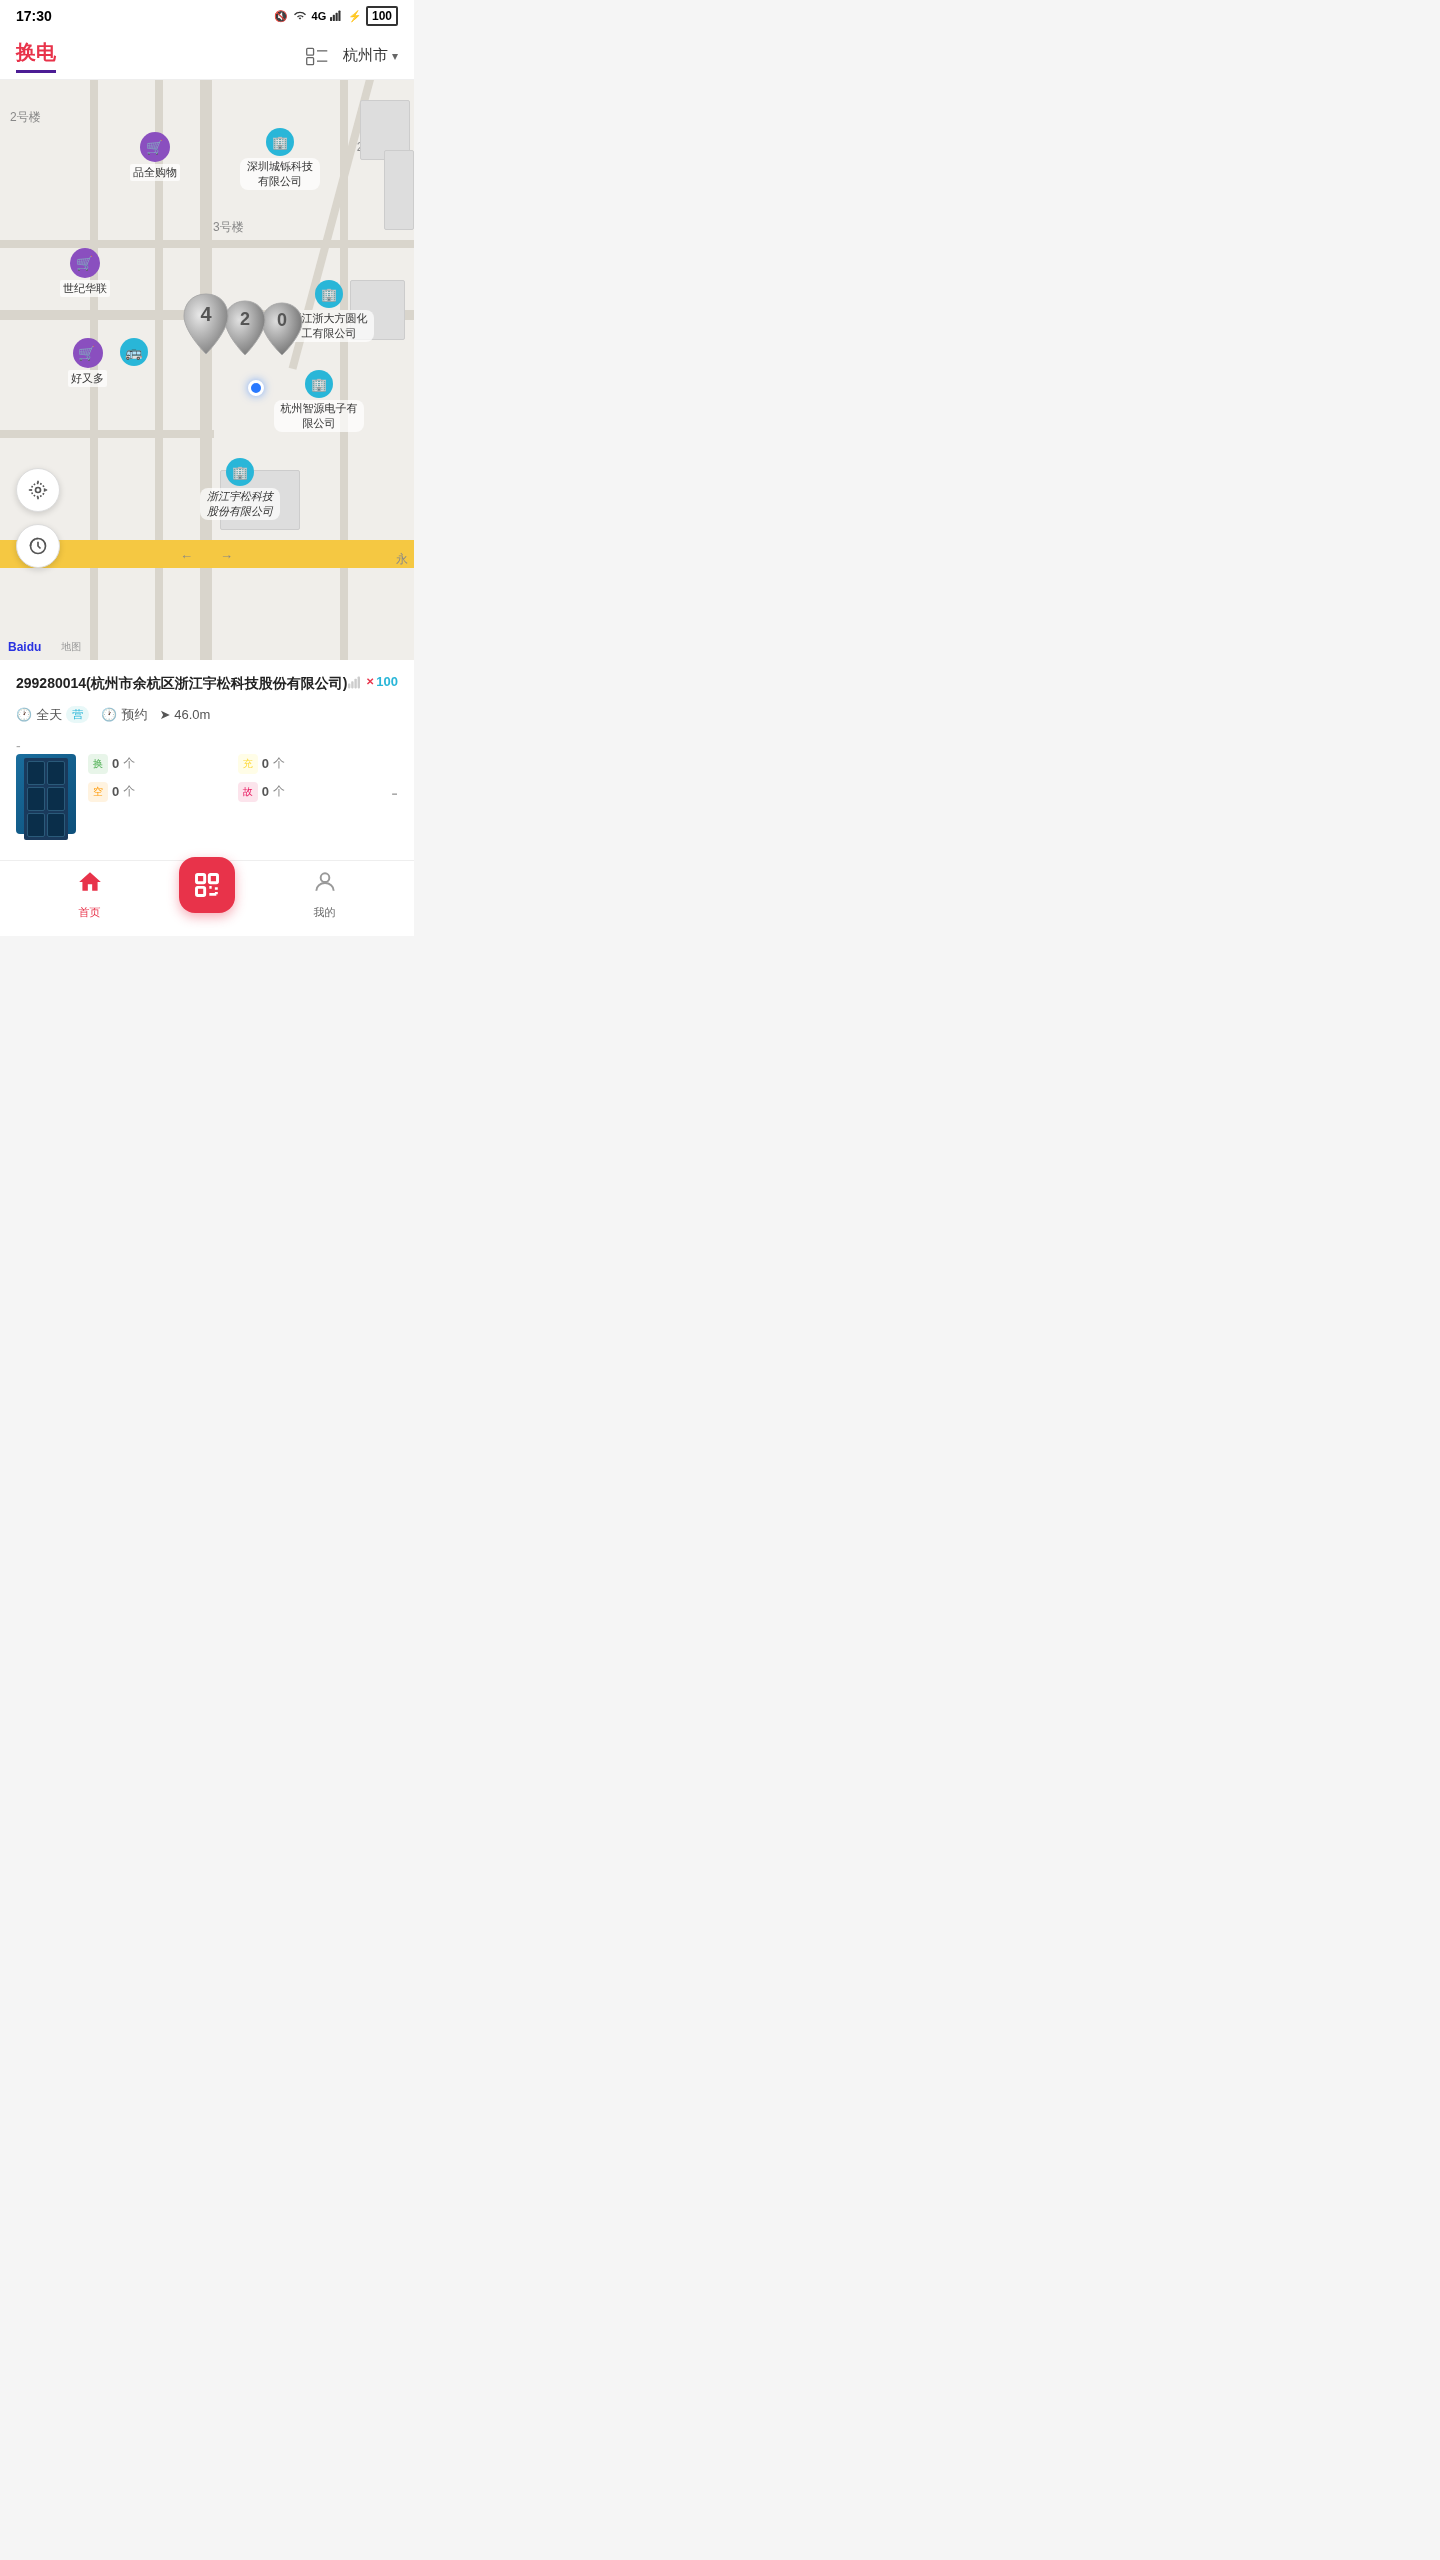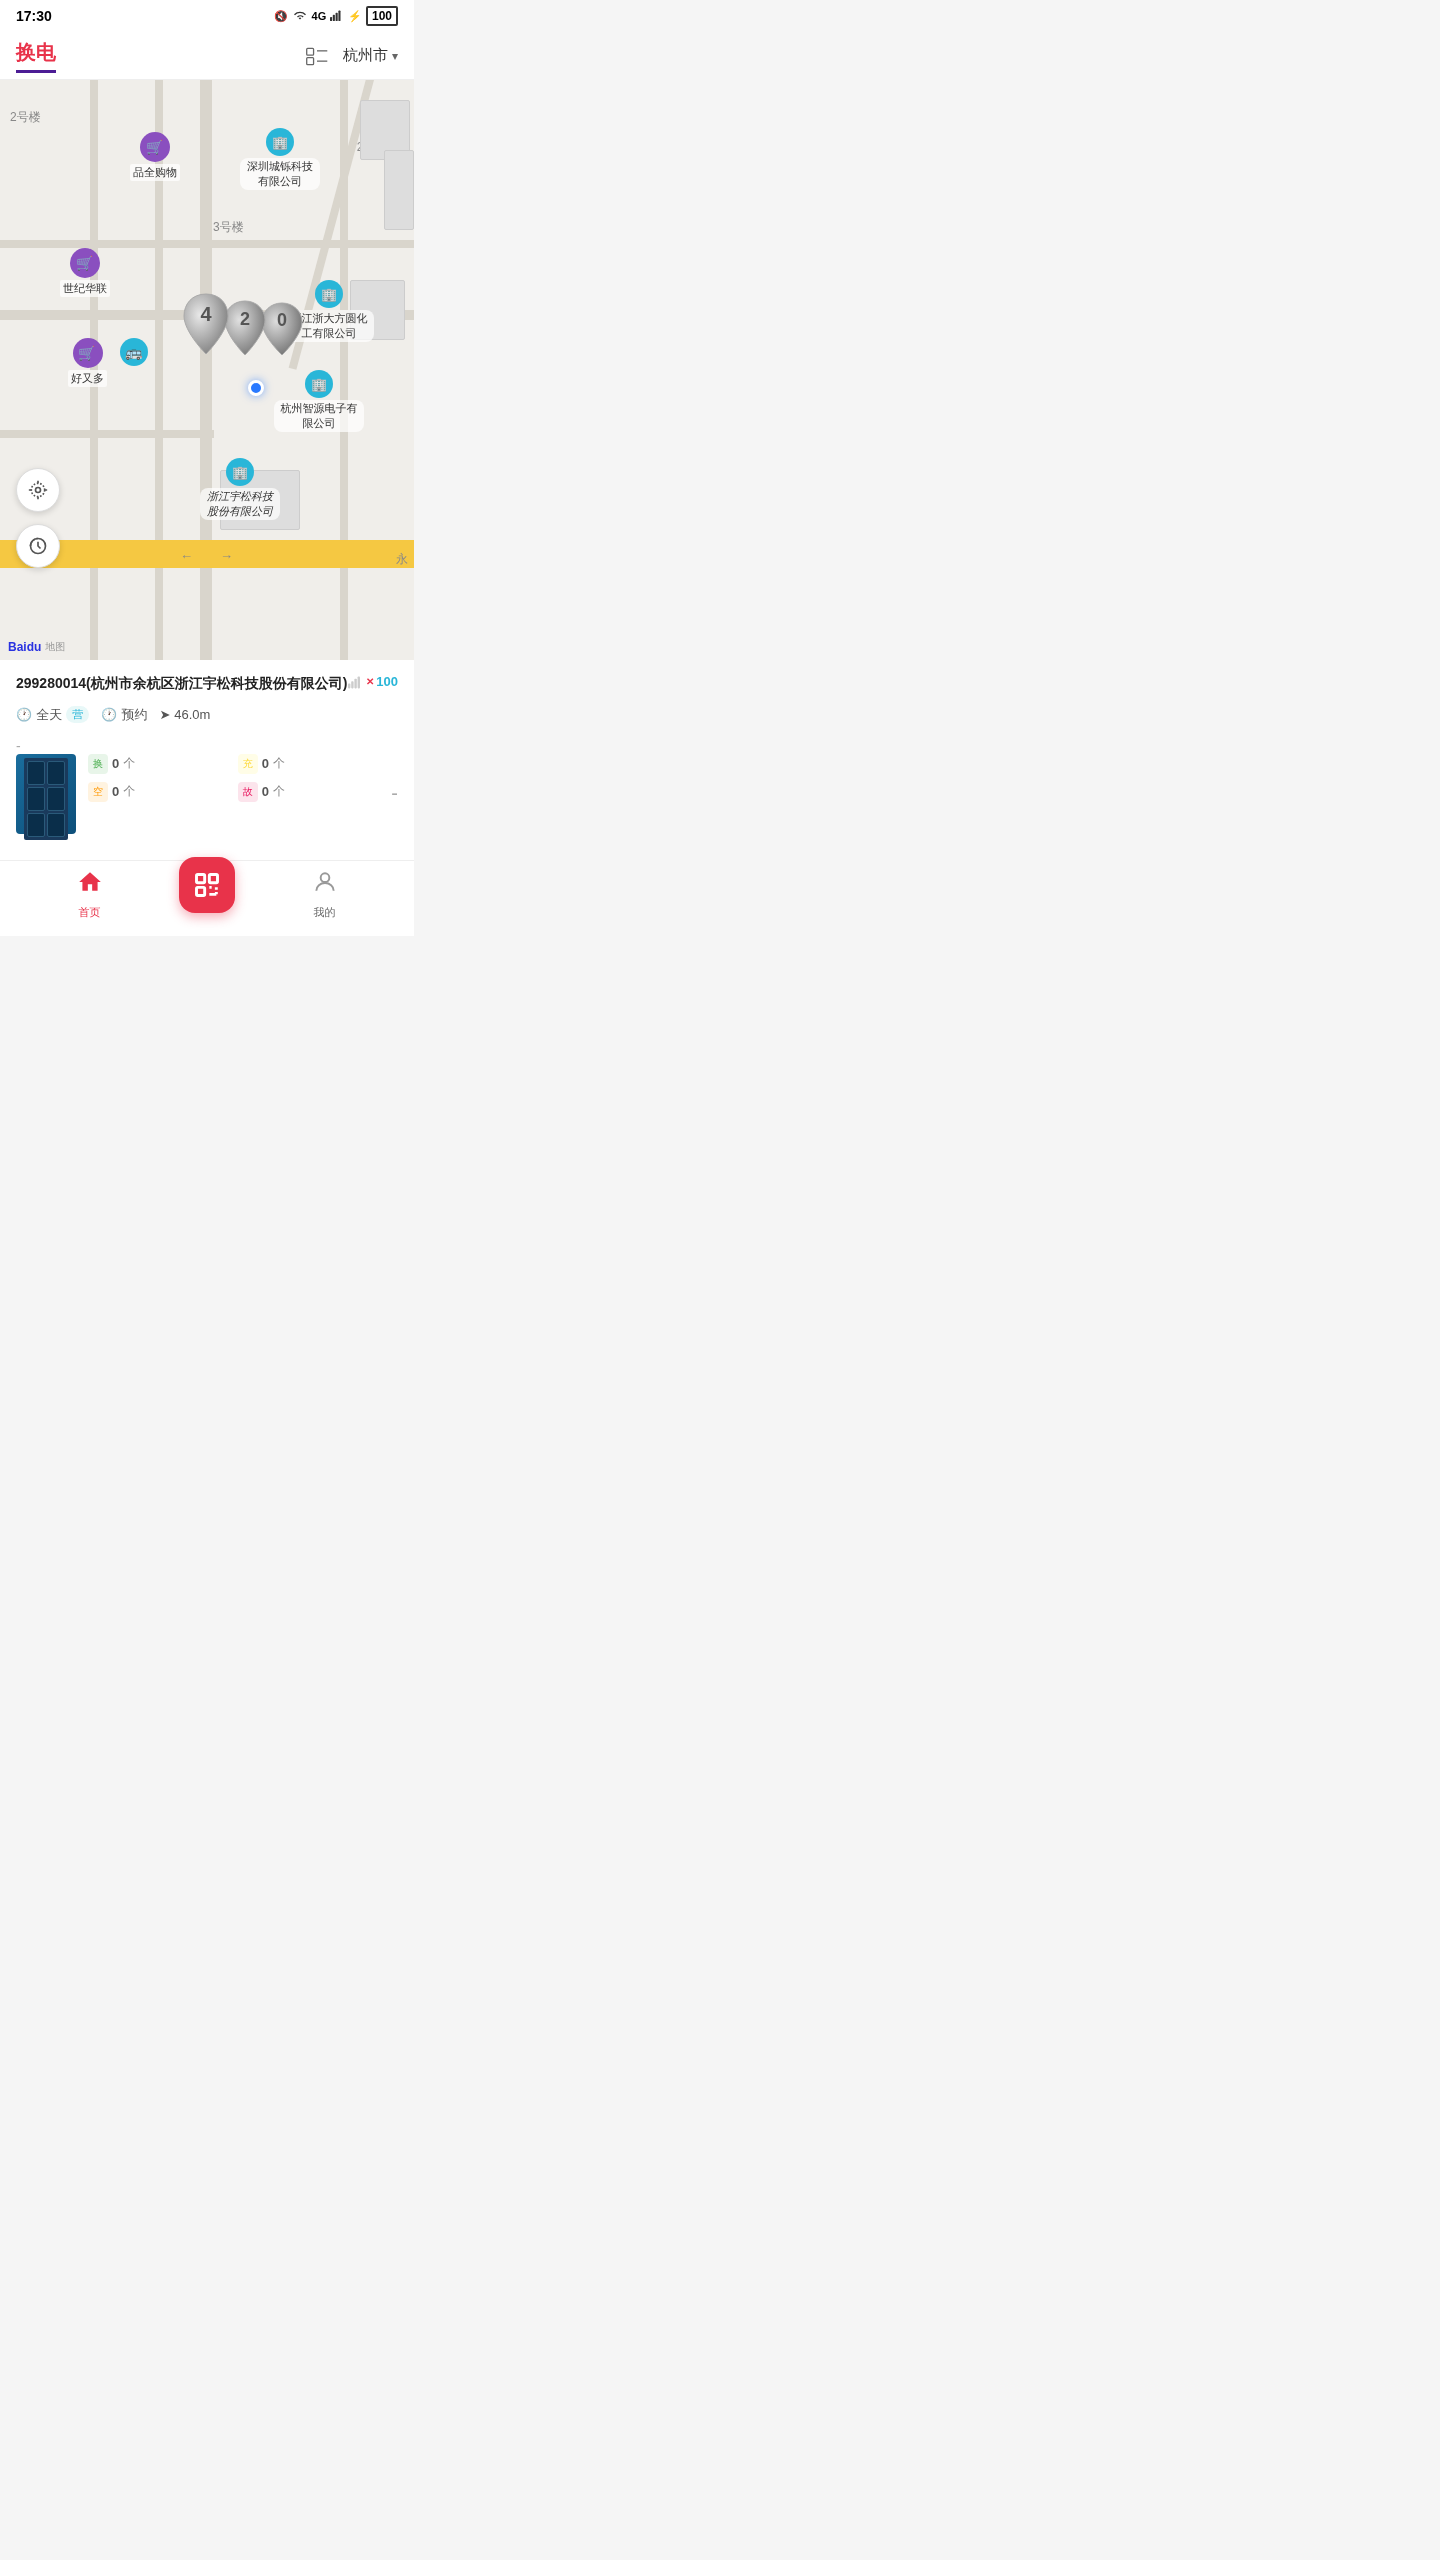--- a/index.html
+++ b/index.html
@@ -392,21 +392,21 @@
     }
     .nav-scan svg { color: white; }
 
     
     .baidu-watermark {
       position: absolute;
       bottom: 6px;
       left: 0;
       display: flex;
       align-items: center;
-      gap: 4px;
+      gap: 20px;
       padding: 0 8px;
     }
     .baidu-logo {
       font-size: 12px;
       font-weight: 700;
       color: #2932e1;
     }
     .baidu-text {
       font-size: 10px;
       color: #999;

